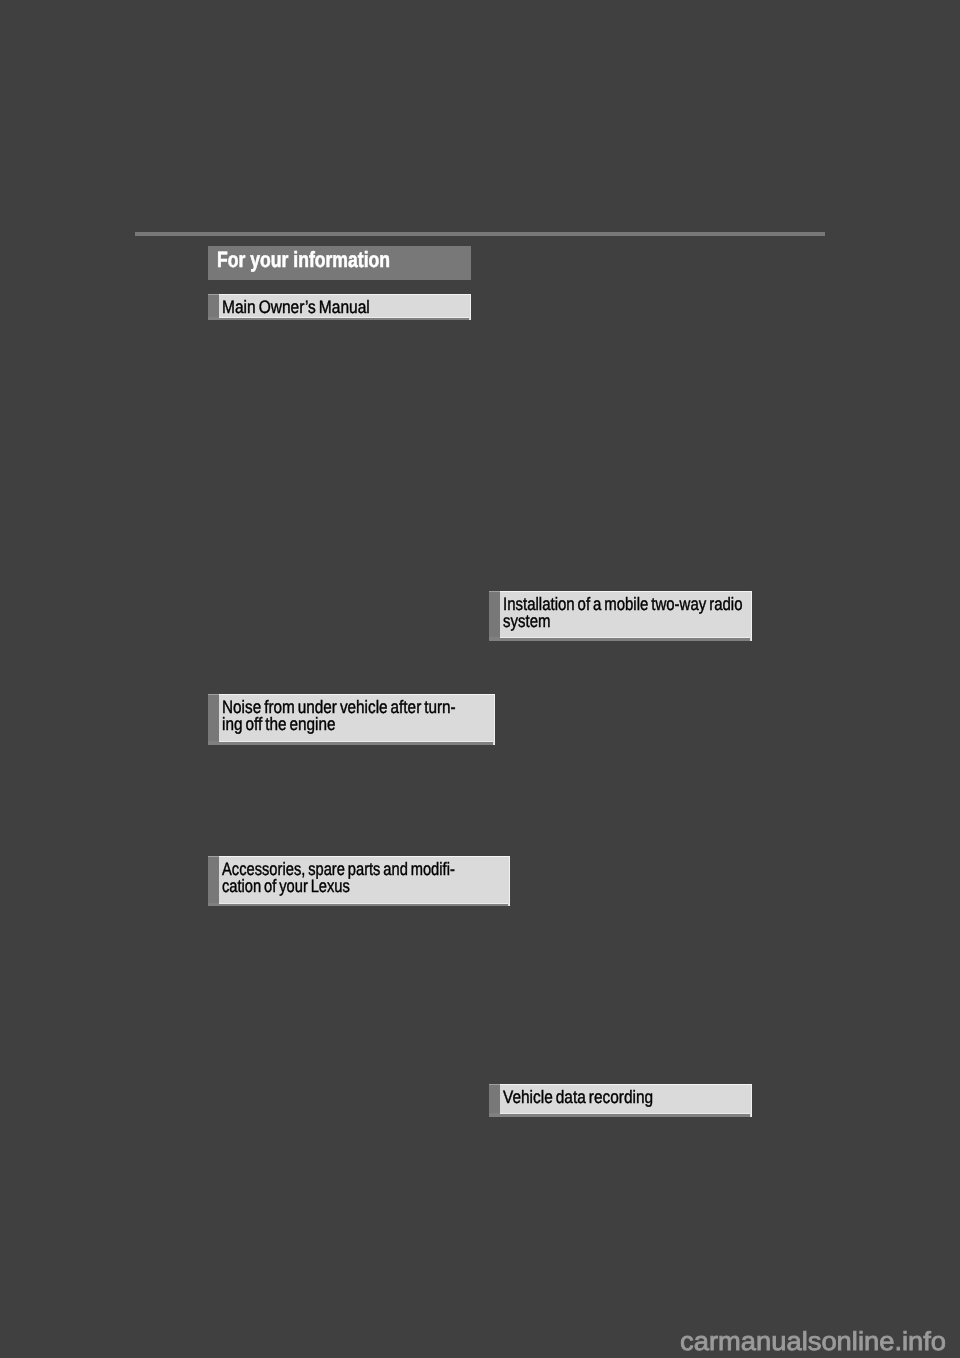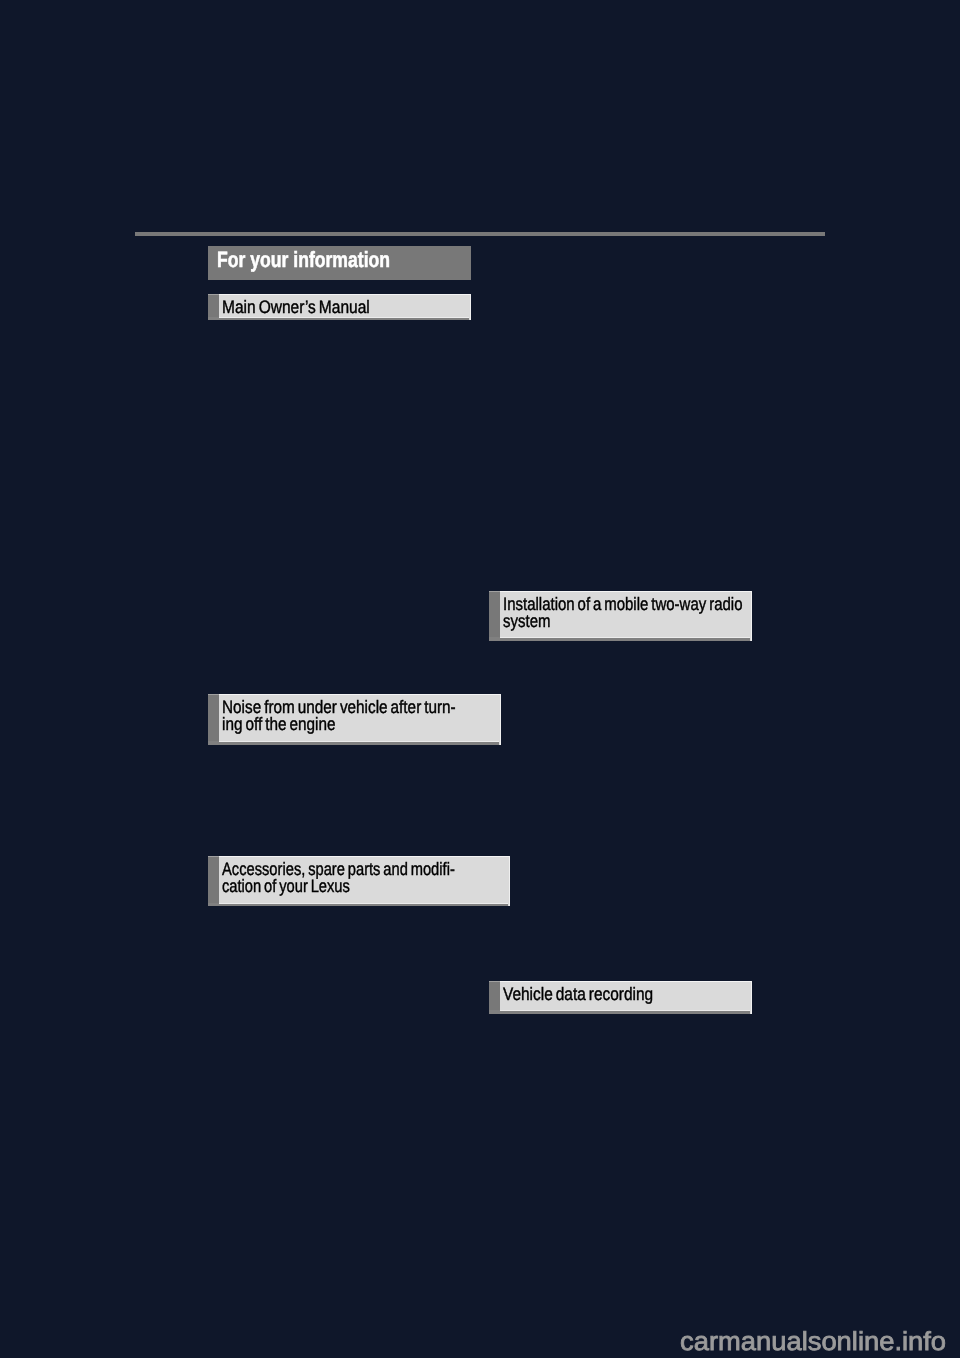--- a/index.html
+++ b/index.html
@@ -1,19 +1,19 @@
 <!DOCTYPE html>
 <html><head>
 <meta charset="utf-8">
 <title>For your information</title>
 <style>
   html,body{margin:0;padding:0;background:#000;}
   body{width:960px;height:1358px;overflow:hidden;font-family:"Liberation Sans",sans-serif;
        -webkit-font-smoothing:antialiased;text-rendering:geometricPrecision;}
-  .page{position:relative;width:960px;height:1358px;background:#0f172a;overflow:hidden;}
+  .page{position:relative;width:960px;height:1358px;background:#404040;overflow:hidden;}
 
   
   .rule{position:absolute;left:135px;top:231.8px;width:690.2px;height:4.3px;background:#787878;}
 
   
   .sect-title{position:absolute;left:208px;top:246px;width:263px;height:34px;background:#787878;}
   .sect-title .t{position:absolute;left:8.5px;top:2.6px;color:#ffffff;font-weight:bold;
        font-size:22px;line-height:22px;white-space:nowrap;
        transform:scaleX(0.8);transform-origin:left top;will-change:opacity;
        -webkit-text-stroke:0.55px #fff;-webkit-font-smoothing:antialiased;}
@@ -49,21 +49,21 @@
 
   <div class="hbox" style="left:208px;top:294px;width:263px;height:26px;">
     <div class="tab"></div>
     <div class="hl"></div>
     <div class="hl2"></div>
     <div class="hr"></div>
     <div class="shadow"></div>
     <div class="lbl" style="transform:scaleX(0.862);">Main Owner’s Manual</div>
   </div>
 
-  <div class="hbox" style="left:208px;top:694px;width:293px;height:50.8px;">
+  <div class="hbox" style="left:208px;top:694px;width:263px;height:50.8px;padding-left:24px;">
     <div class="tab"></div>
     <div class="hl"></div>
     <div class="hl2"></div>
     <div class="hr"></div>
     <div class="shadow"></div>
     <div class="lbl" style="transform:scaleX(0.851);">Noise from under vehicle after turn-
 ing off the engine</div>
   </div>
 
   <div class="hbox" style="left:208px;top:856px;width:302px;height:50.2px;">
@@ -79,21 +79,21 @@
   <div class="hbox" style="left:489px;top:555px;width:263px;height:49.8px;margin-top:36px;">
     <div class="tab"></div>
     <div class="hl"></div>
     <div class="hl2"></div>
     <div class="hr"></div>
     <div class="shadow"></div>
     <div class="lbl" style="transform:scaleX(0.8325);">Installation of a mobile two-way radio
 system</div>
   </div>
 
-  <div class="hbox" style="left:489px;top:981px;width:263px;height:32.8px;">
+  <div class="hbox" style="left:489px;top:1084px;width:263px;height:32.8px;">
     <div class="tab"></div>
     <div class="hl"></div>
     <div class="hl2"></div>
     <div class="hr"></div>
     <div class="shadow"></div>
     <div class="lbl" style="transform:scaleX(0.857);">Vehicle data recording</div>
   </div>
 
   <div class="wm">carmanualsonline.info</div>
 </div>

